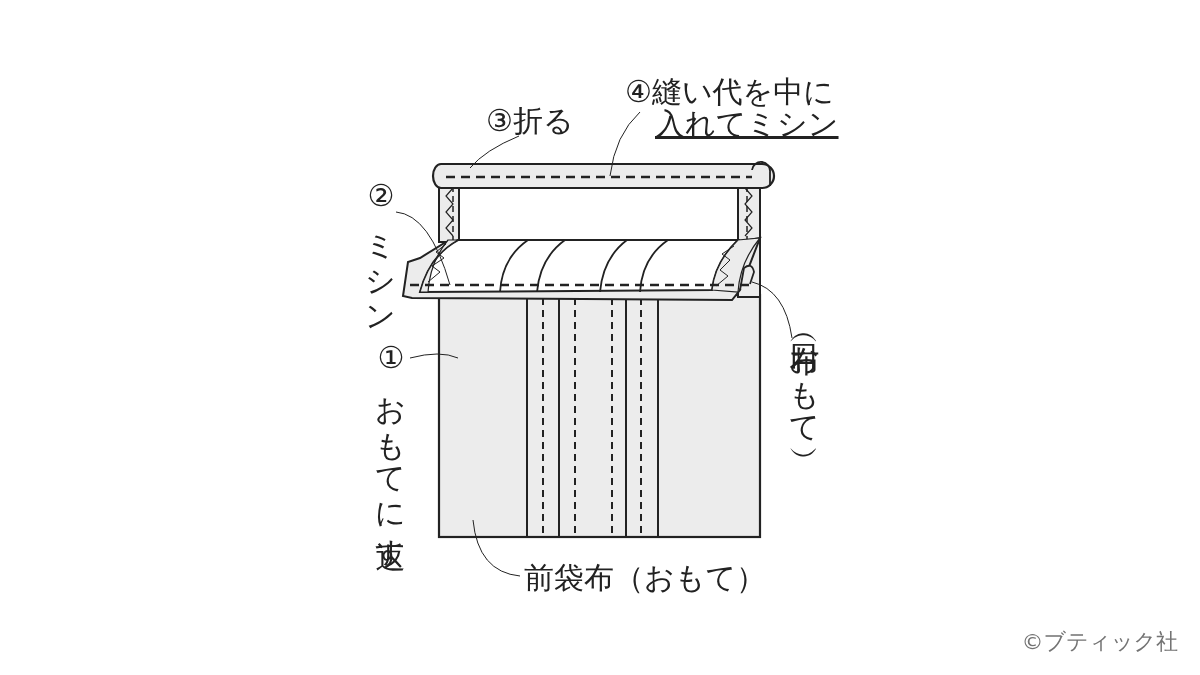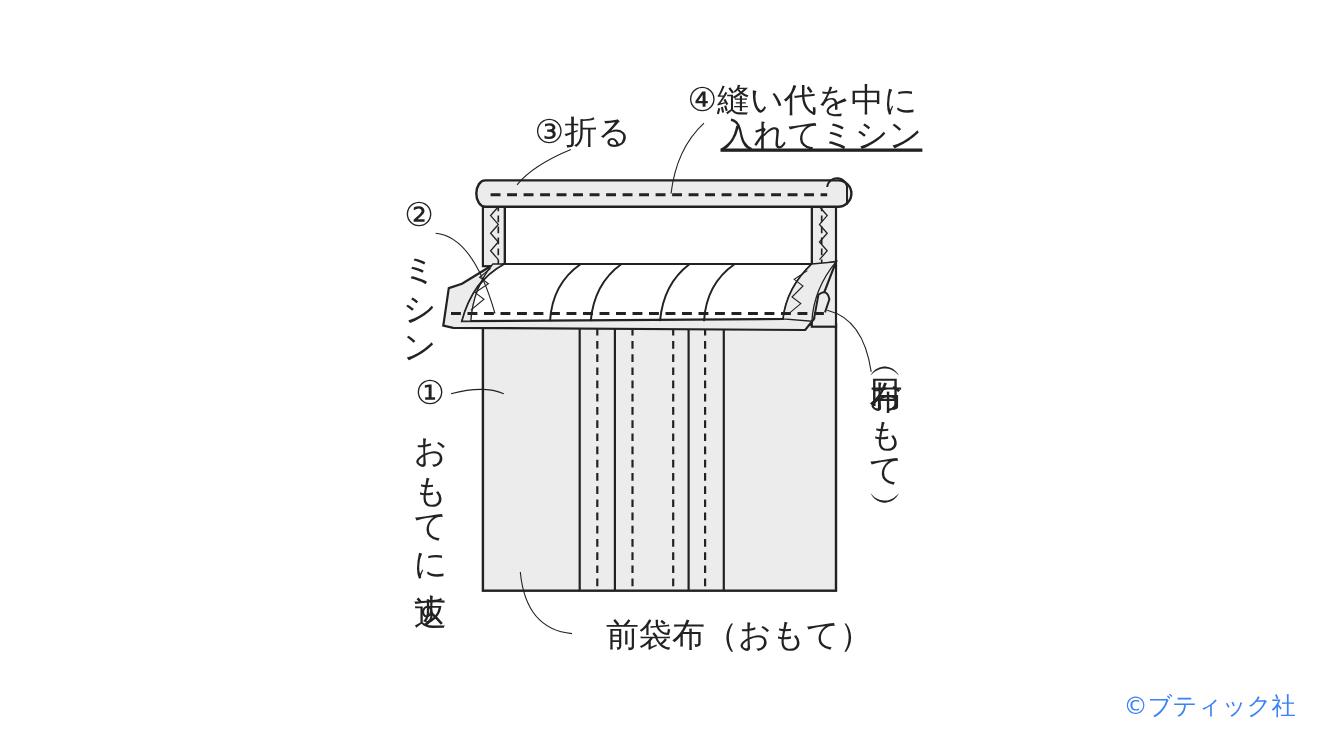--- a/index.html
+++ b/index.html
@@ -2,21 +2,21 @@
 <html><head>
 <meta charset="utf-8">
 <style>
   html, body { margin: 0; padding: 0; background: #ffffff; }
   body { width: 1200px; height: 675px; position: relative; overflow: hidden;
          font-family: "DejaVu Sans", sans-serif; color: #222; }
   svg.diagram { position: absolute; left: 0; top: 0; }
   .label { position: absolute; font-size: 30px; line-height: 1.08; color: #222;
            white-space: nowrap; font-family: "DejaVu Sans", sans-serif; }
   .vertical { writing-mode: vertical-rl; text-orientation: upright; letter-spacing: 1px; }
-  .copyright { position: absolute; right: 22px; bottom: 18px; font-size: 22px; color: #3b82f6;
+  .copyright { position: absolute; right: 22px; bottom: 18px; font-size: 22px; color: #737373;
                font-family: "DejaVu Sans", sans-serif; }
 </style>
 </head>
 <body>
 
 <svg class="diagram" width="1200" height="675" viewBox="0 0 1200 675">
 
   <g>
     <rect x="439" y="295" width="321" height="242" fill="#ececec" stroke="#222" stroke-width="2.2"></rect>
 
@@ -92,15 +92,15 @@
 <div class="label vertical" style="left:364px; top:178px;">
   <span>②</span><span>ミシン</span>
 </div>
 
 <div class="label vertical" style="left:374px; top:340px;">
   <span>①</span><span>おもてに返す</span>
 </div>
 
 <div class="label vertical" style="left:788px; top:322px;">口布（おもて）</div>
 
-<div class="label" style="left:524px; top:562px;margin-left:27px;">前袋布（おもて）</div>
+<div class="label" style="left:524px; top:562px;">前袋布（おもて）</div>
 
 <div class="copyright">©ブティック社</div>
 
 </body></html>

